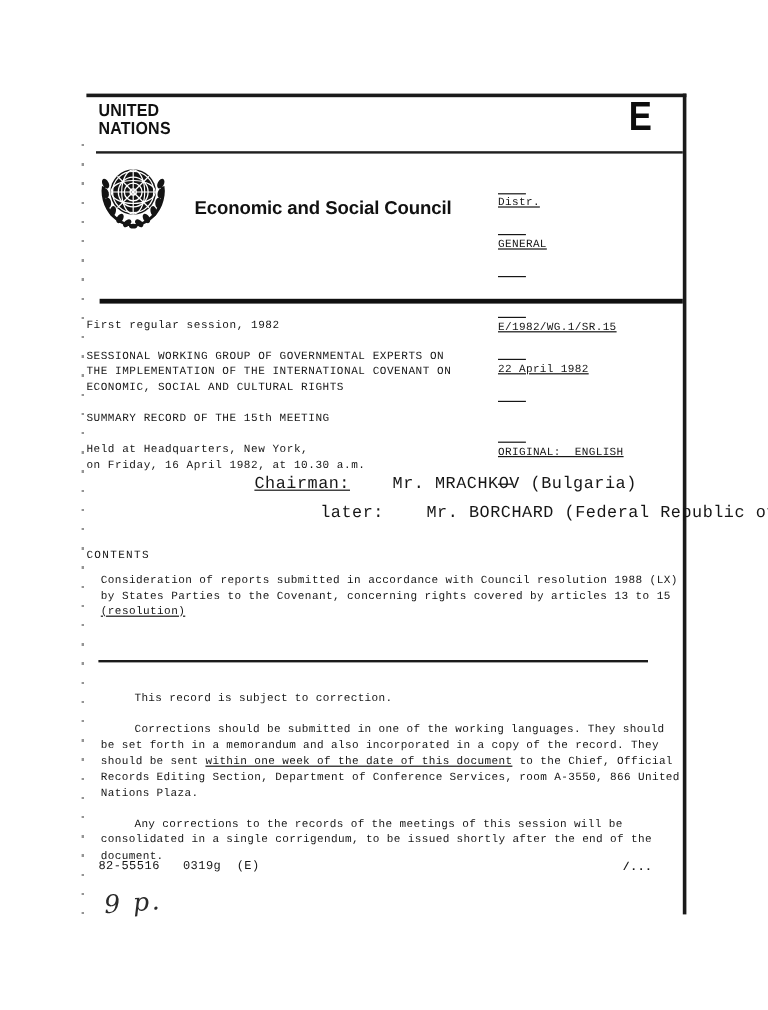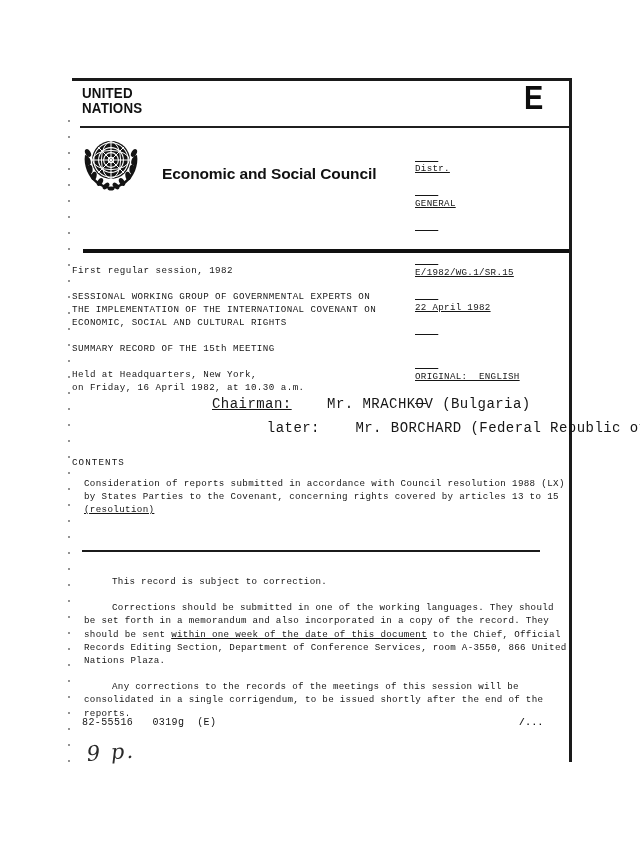--- a/index.html
+++ b/index.html
@@ -366,21 +366,21 @@
       <div><span class="ind"></span><span>Corrections should be submitted in one of the working languages.  They should</span></div>
       <div>be set forth in a memorandum and also incorporated in a copy of the record.  They</div>
       <div><span>should be sent </span><span class="lbl-underline">within one week of the date of this document</span><span> to the Chief, Official</span></div>
       <div>Records Editing Section, Department of Conference Services, room A-3550, 866 United</div>
       <div>Nations Plaza.</div>
     <p></p>
     <p>
       </p>
       <div><span class="ind"></span><span>Any corrections to the records of the meetings of this session will be</span></div>
       <div>consolidated in a single corrigendum, to be issued shortly after the end of the</div>
-      <div>reports.</div>
+      <div>document.</div>
     <p></p>
   </div>
 
   <div id="footer-jobno">82-55516   0319g  (E)</div>
   <div id="footer-continuation">/...</div>
 
   <div id="handwritten-note">9 p.</div>
 
 </div>
 

